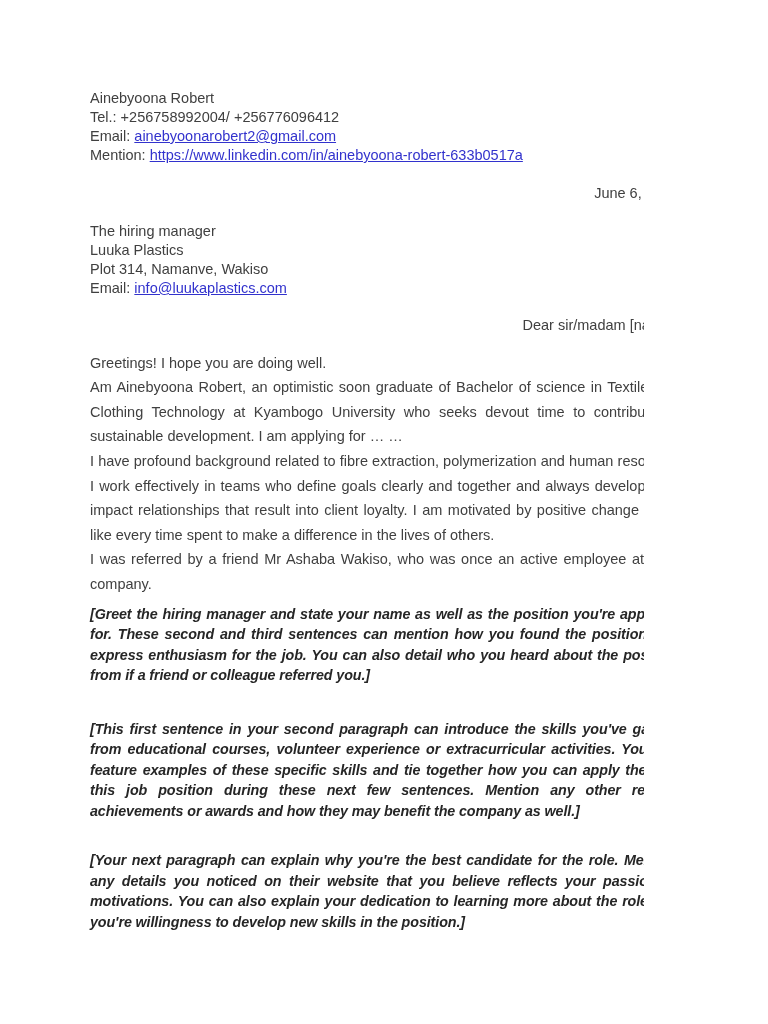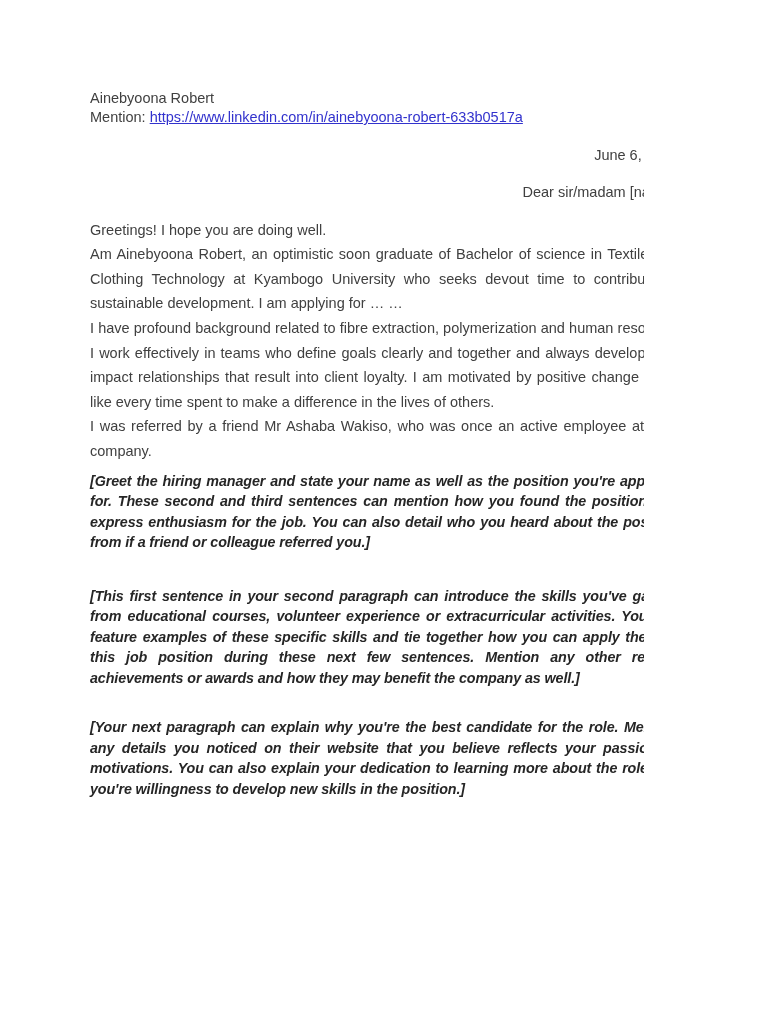--- a/index.html
+++ b/index.html
@@ -69,25 +69,33 @@
   }
 </style>
 </head>
 <body>
 
 <div class="page">
   <div class="content">
 
     <div class="contact-block">
       <p>Ainebyoona Robert</p>
+      <p>Tel.: +256758992004/ +256776096412</p>
+      <p><span>Email:</span> <a class="link">ainebyoonarobert2@gmail.com</a></p>
       <p><span>Mention:</span> <a class="link">https://www.linkedin.com/in/ainebyoona-robert-633b0517a</a></p>
     </div>
 
     <p class="date-line">June 6, 2023</p>
 
+    <div class="recipient-block">
+      <p>The hiring manager</p>
+      <p>Luuka Plastics</p>
+      <p>Plot 314, Namanve, Wakiso</p>
+      <p><span>Email:</span> <a class="link">info@luukaplastics.com</a></p>
+    </div>
 
     <p class="salutation">Dear sir/madam [name],</p>
 
     <div class="body-block">
       <p>Greetings! I hope you are doing well.</p>
       <p>Am Ainebyoona Robert, an optimistic soon graduate of Bachelor of science in Textile and Clothing Technology at Kyambogo University who seeks devout time to contribute to sustainable development. I am applying for … …</p>
       <p>I have profound background related to fibre extraction, polymerization and human resource. I work effectively in teams who define goals clearly and together and always develop high impact relationships that result into client loyalty. I am motivated by positive change and I like every time spent to make a difference in the lives of others.</p>
       <p>I was referred by a friend Mr Ashaba Wakiso, who was once an active employee at your company.</p>
     </div>
 

